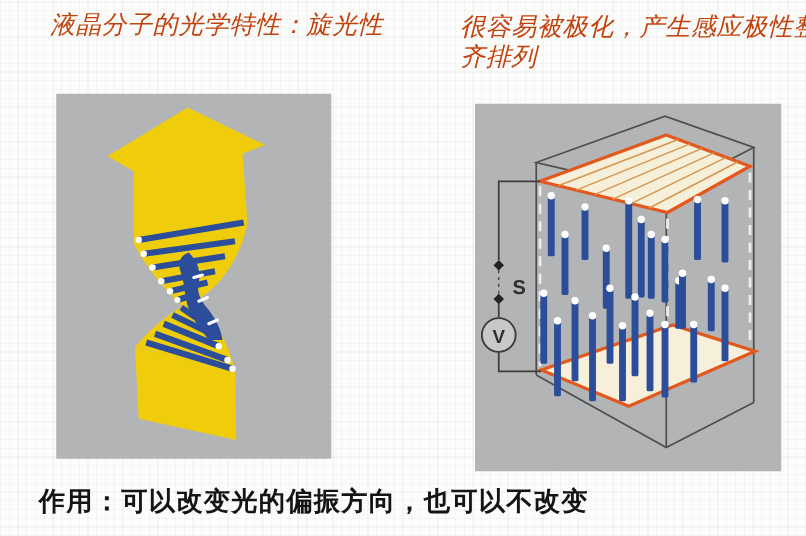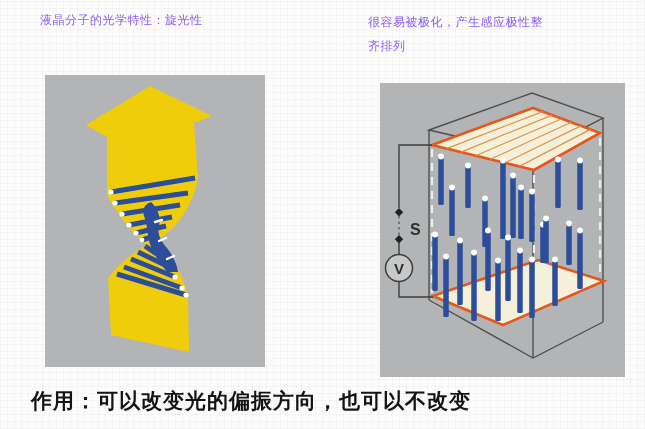--- a/index.html
+++ b/index.html
@@ -5,22 +5,22 @@
   html,body{margin:0;padding:0;}
   body{
     width:645px;height:429px;position:relative;overflow:hidden;
     font-family:"Liberation Sans","DejaVu Sans",sans-serif;
     background-color:#fcfcfb;
     background-image:
       repeating-linear-gradient(0deg, rgba(195,200,206,.14) 0 1px, transparent 1px 7px),
       repeating-linear-gradient(90deg, rgba(195,200,206,.14) 0 1px, transparent 1px 7px);
   }
   .caption{
-    position:absolute;color:#8b5cf6;font-size:12px;line-height:24px;
-    letter-spacing:.5px;white-space:nowrap;
+    position:absolute;color:#c2410c;font-size:20px;line-height:24px;
+    letter-spacing:.5px;white-space:nowrap;font-style:italic;
   }
   #caption-left{left:40px;top:8px;}
   #caption-left .l2{margin-left:6px;}
   #caption-right{left:368px;top:10px;}
   .panel{position:absolute;background:var(--panel_bg);}
   #panel-left{left:45px;top:75px;width:220px;height:292px;}
   #panel-right{left:380px;top:83px;width:245px;height:294px;}
   #footer{
     position:absolute;left:31px;top:387px;color:#141414;font-size:21px;
     letter-spacing:1px;white-space:nowrap;font-weight:bold;

